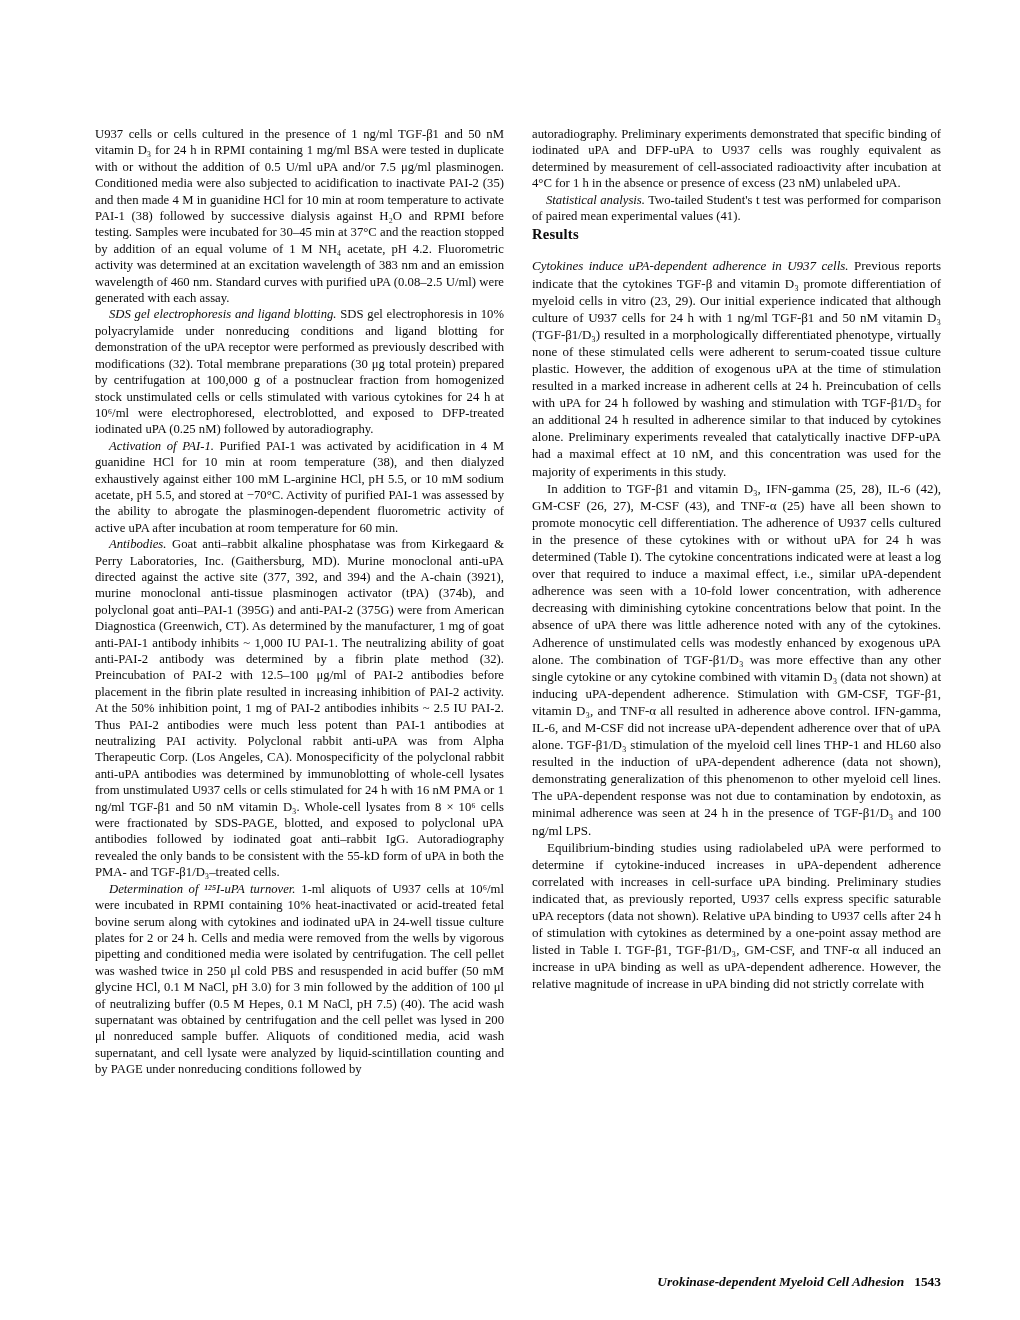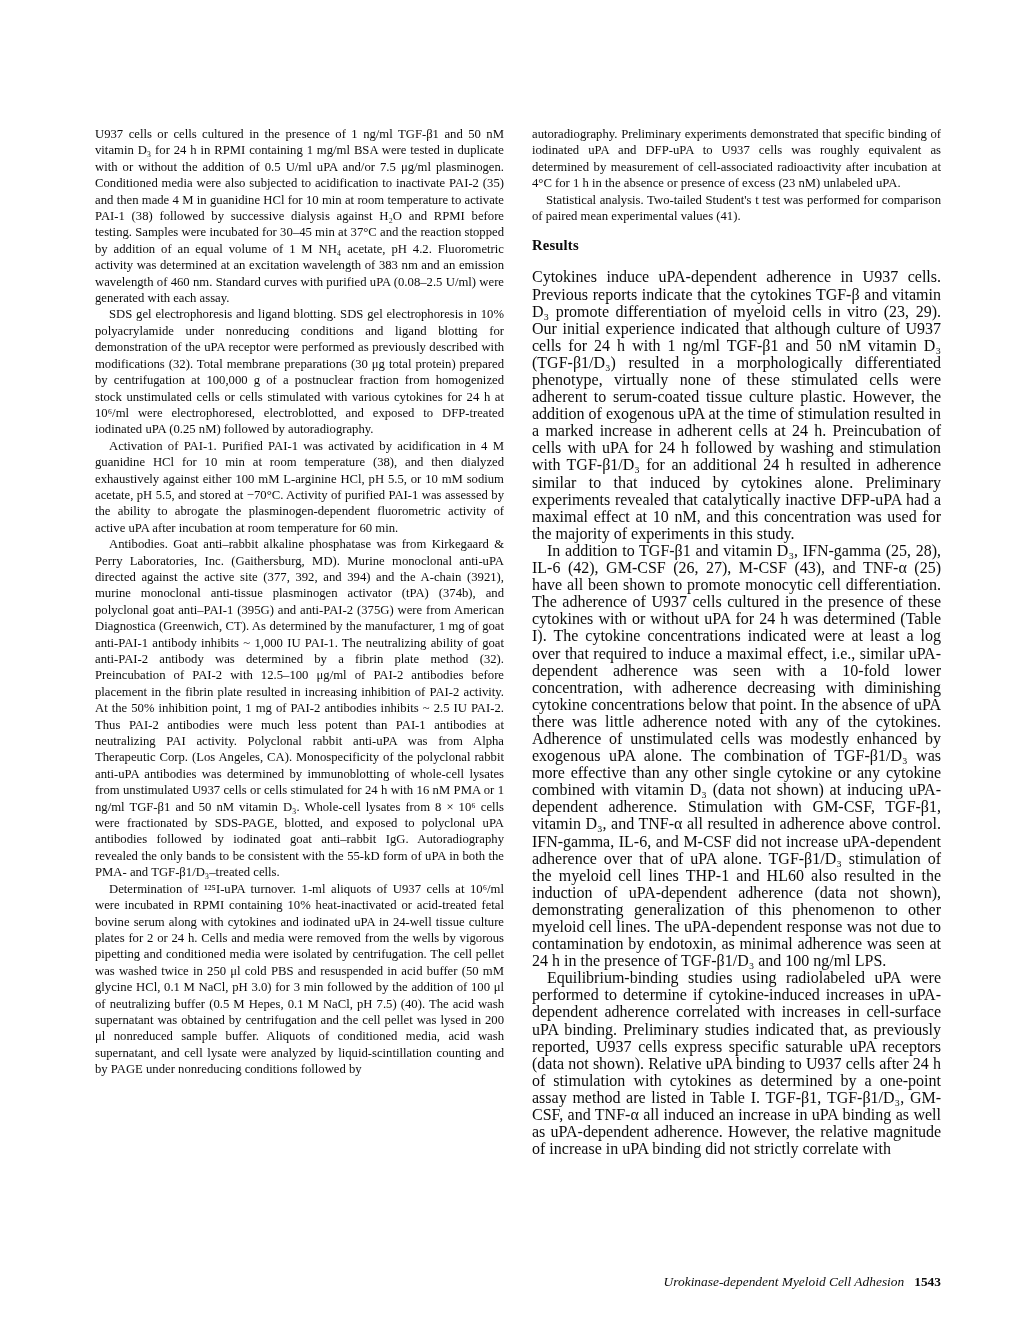--- a/index.html
+++ b/index.html
@@ -23,43 +23,43 @@
   }
   .col { width: 409px; }
   .methods p {
     font-size: 12.7px;
     line-height: 16.4px;
     text-align: justify;
     text-indent: 14px;
     hyphens: auto;
   }
   .methods p.noindent { text-indent: 0; }
-  .lead { }
+  .lead { font-style: italic; }
   h2.results-heading {
     font-size: 14.6px;
     font-weight: bold;
-    margin: 13px 0 14px 0;
+    margin: 2px 0 14px 0;
     letter-spacing: 0.2px;
   }
   .bodytext p {
-    font-size: 16px;
+    font-size: 13px;
     line-height: 17.1px;
     text-align: justify;
     text-indent: 15px;
     hyphens: auto;
   }
   .bodytext p.noindent { text-indent: 0; }
   .footer {
     position: absolute;
     top: 1274px;
     right: 79px;
     font-size: 13.4px;
     white-space: nowrap;
   }
-  .running-title { font-style: italic; }
+  .running-title { font-style: italic; font-weight: bold; }
   .page-number { font-weight: bold; margin-left: 10px; }
 </style>
 </head>
 <body>
 
 <div class="page">
   <div class="content">
 
     <div class="col methods">
       <p class="noindent"><span class="lead"></span><span>U937 cells or cells cultured in the presence of 1 ng/ml TGF-β1 and 50 nM vitamin D₃ for 24 h in RPMI containing 1 mg/ml BSA were tested in duplicate with or without the addition of 0.5 U/ml uPA and/or 7.5 μg/ml plasminogen. Conditioned media were also subjected to acidification to inactivate PAI-2 (35) and then made 4 M in guanidine HCl for 10 min at room temperature to activate PAI-1 (38) followed by successive dialysis against H₂O and RPMI before testing. Samples were incubated for 30–45 min at 37°C and the reaction stopped by addition of an equal volume of 1 M NH₄ acetate, pH 4.2. Fluorometric activity was determined at an excitation wavelength of 383 nm and an emission wavelength of 460 nm. Standard curves with purified uPA (0.08–2.5 U/ml) were generated with each assay.</span></p>

